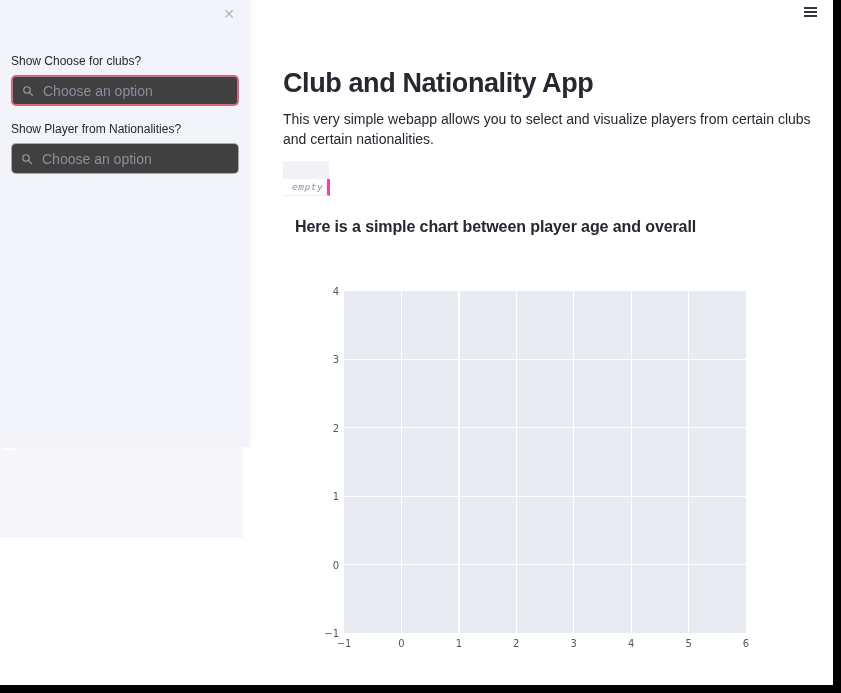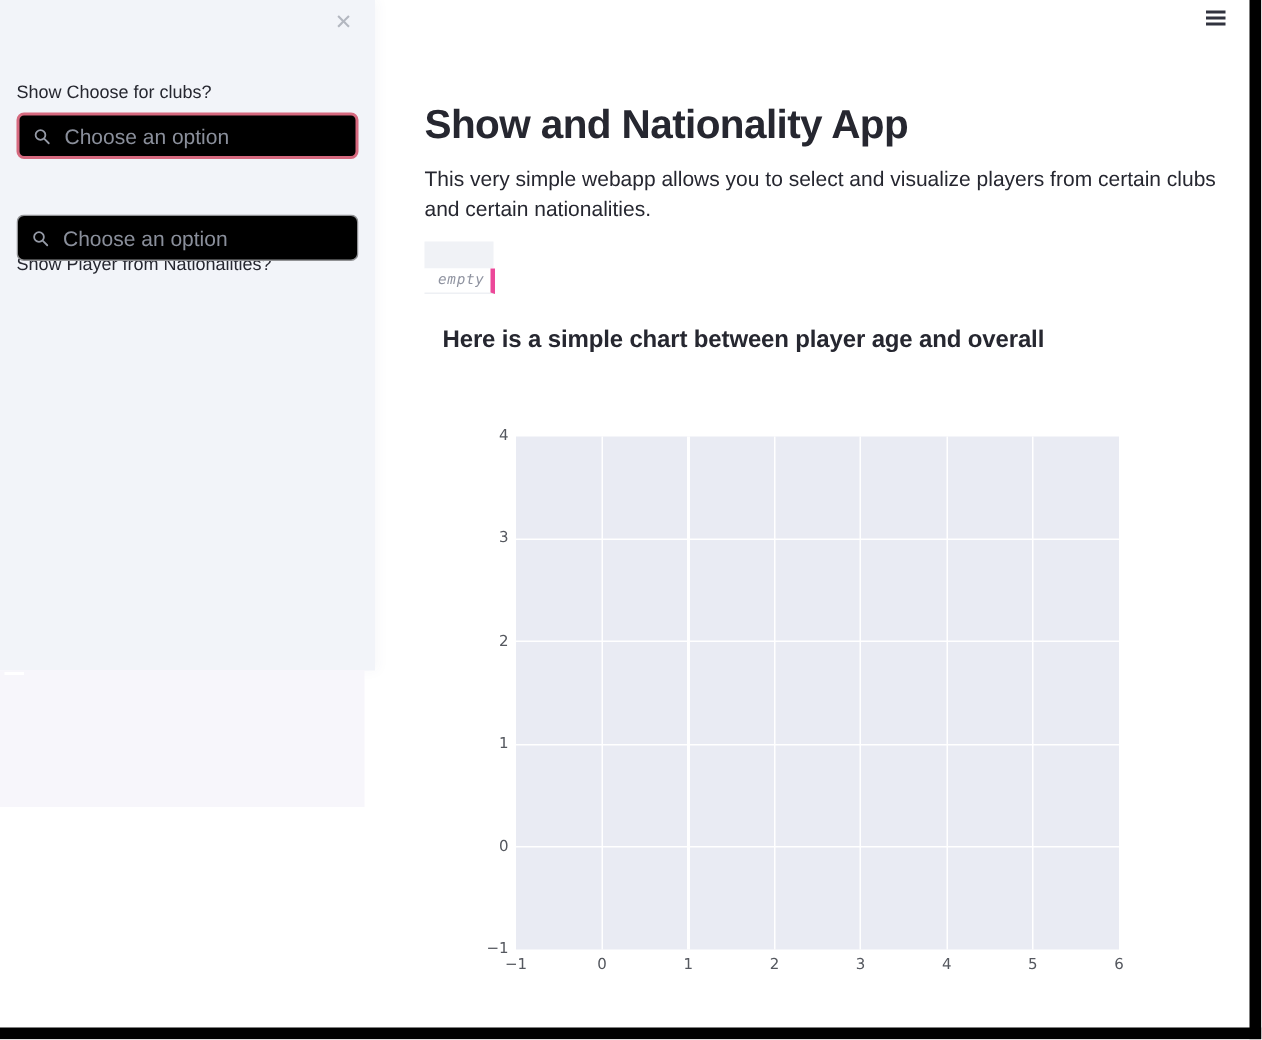--- a/index.html
+++ b/index.html
@@ -34,25 +34,25 @@
     position: absolute; left: 219px; top: 4px; width: 20px; height: 20px;
     color: #b3b7c0; font-size: 14px; line-height: 20px; text-align: center;
     cursor: pointer; user-select: none;
   }
 
   .w-label {
     position: absolute; left: 11px;
     font-size: 12px; color: var(--text, #262730); letter-spacing: 0;
   }
   .w-label.lbl-clubs { top: 54px; }
-  .w-label.lbl-nat   { top: 122px; margin-top: 47px; }
+  .w-label.lbl-nat   { top: 122px; }
 
   .selectbox {
     position: absolute; left: 11px; width: 228px; height: 31px;
-    background: #000000; border-radius: 5px;
+    background: #404040; border-radius: 5px;
     display: flex; align-items: center; padding: 0 9px;
     cursor: pointer;
   }
   .selectbox.sel-clubs { top: 75px; border: 2px solid var(--accent-focus-border, #d6697f); }
   .selectbox.sel-nat   { top: 143px; border: 1px solid rgba(240, 242, 246, 0.6); }
   .selectbox .ph {
     margin-left: 9px; font-size: 14px; color: var(--placeholder, #8a8f9b); white-space: nowrap;
   }
   .selectbox svg { flex: 0 0 auto; }
 
@@ -133,21 +133,21 @@
     </svg>
     <span class="ph">Choose an option</span>
   </div>
 
   <div class="hamburger">
     <div class="bar"></div>
     <div class="bar"></div>
     <div class="bar"></div>
   </div>
 
-  <h1 class="page-title">Show and Nationality App</h1>
+  <h1 class="page-title">Club and Nationality App</h1>
   <p class="page-desc">This very simple webapp allows you to select and visualize players from certain clubs and certain nationalities.</p>
 
   <div class="df-header"></div>
   <div class="df-cell">empty</div>
 
   <h3 class="chart-heading">Here is a simple chart between player age and overall</h3>
 
   <div class="chart-figure">
       <div class="chart-plot-area" style="left: 61px; top: 31px; width: 402px; height: 342px; background: rgb(233, 235, 243);"></div>
       <div class="gridline" style="left: 117.929px; top: 31px; width: 1.2px; height: 342px; background: rgb(255, 255, 255);"></div>

